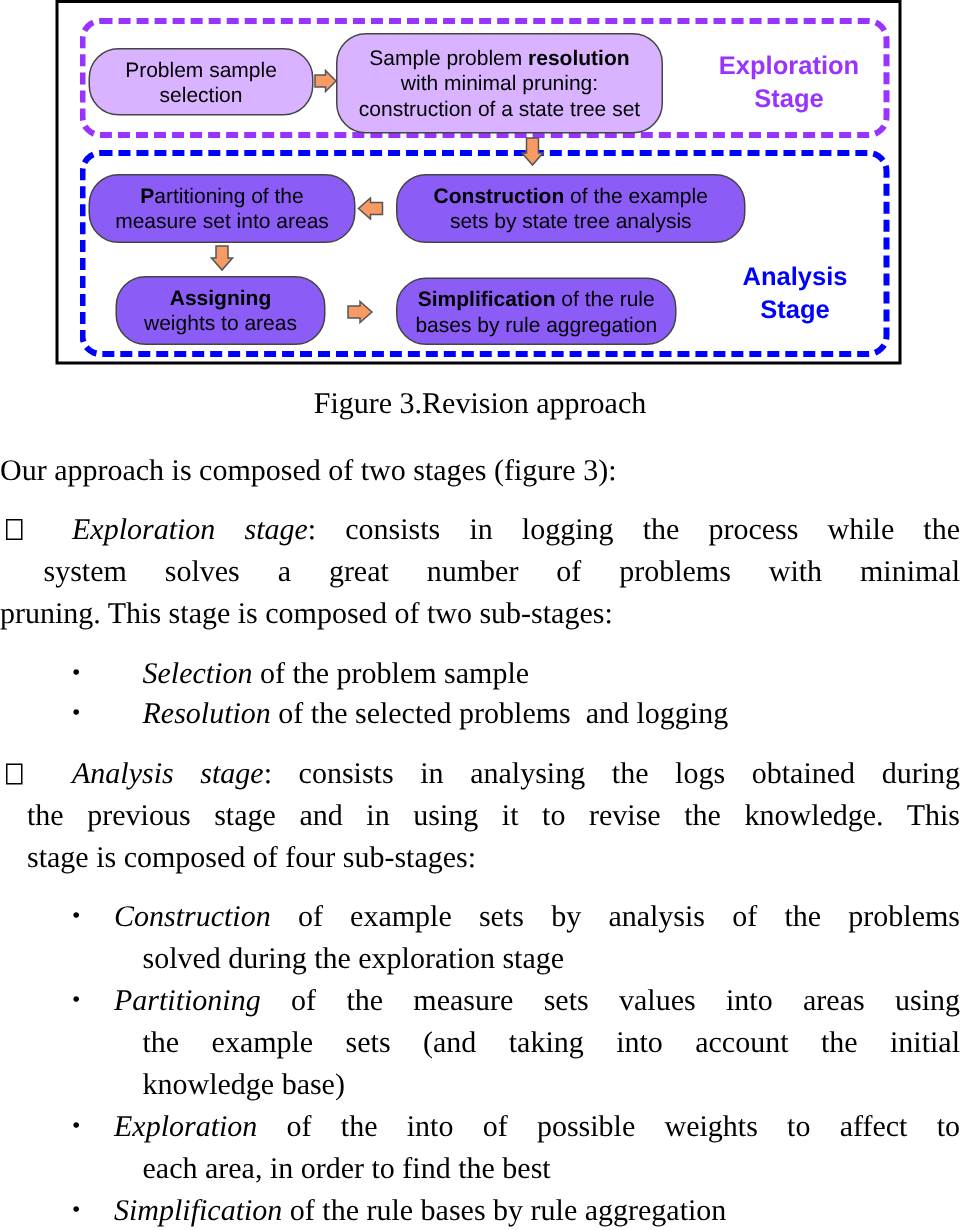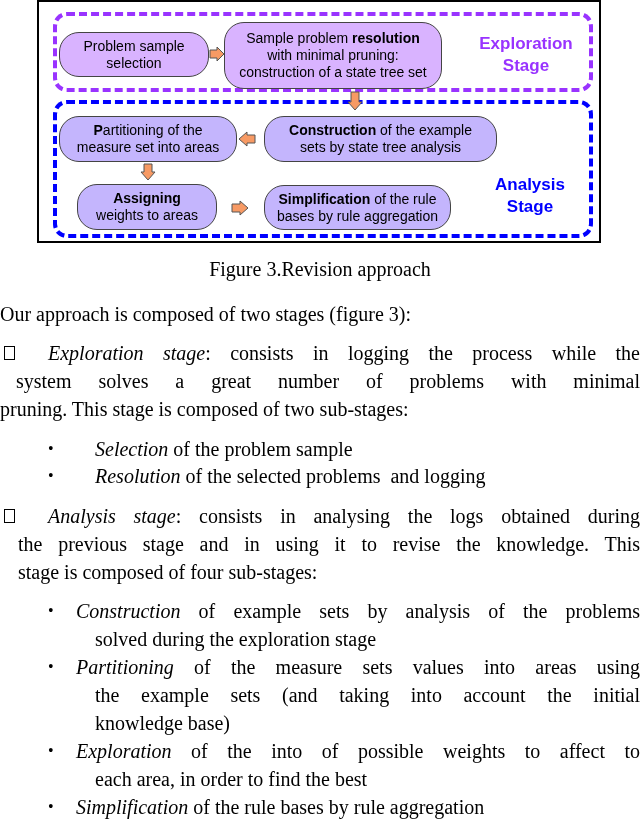--- a/index.html
+++ b/index.html
@@ -17,21 +17,21 @@
   .stage-label { position: absolute; font-family: "Liberation Sans", sans-serif;
                  font-weight: bold; font-size: 17px; text-align: center; line-height: 22px; }
   .stage-label.explore { left: 432px; top: 31px; width: 110px; color: #9933ff; }
   .stage-label.analysis { left: 446px; top: 172px; width: 90px; color: #0000ff; }
 
   .box { position: absolute; box-sizing: border-box; border: 1.5px solid #444;
          border-radius: 20px; font-family: "Liberation Sans", sans-serif;
          font-size: 14px; line-height: 17px; text-align: center;
          display: flex; align-items: center; justify-content: center; color: #000; }
   .box.purple { background: #d9b3ff; }
-  .box.blue { background: #c4b5fd; }
+  .box.blue { background: #8b5cf6; }
   .box b { font-weight: bold; }
 
   .b1 { left: 20px; top: 30px; width: 150px; height: 45px; }
   .b2 { left: 185px; top: 20px; width: 218px; height: 67px; }
   .b3 { left: 20px; top: 114px; width: 178px; height: 46px; }
   .b4 { left: 225px; top: 114px; width: 233px; height: 46px; }
   .b5 { left: 38px; top: 182px; width: 140px; height: 46px; }
   .b6 { left: 225px; top: 183px; width: 187px; height: 45px; }
 
   .arrow { position: absolute; }
@@ -128,21 +128,21 @@
   </svg>
 </div>
 
 <div class="caption">Figure 3.Revision approach</div>
 
 <div class="para intro">Our approach is composed of two stages (figure 3):</div>
 
 <div class="stage-item" style="top:339px;">
   <span class="sq"></span>
   <div style="padding-left:48px;" class="justify"><em>Exploration stage</em><span>: consists in logging the process while the</span></div>
-  <div style="padding-left:16px;" class="justify">system solves a great number of problems with minimal</div>
+  <div style="padding-left:29px;" class="justify">system solves a great number of problems with minimal</div>
   <div style="" class="line">pruning. This stage is composed of two sub-stages:</div>
 </div>
 
 <div class="sub" style="left:48px; top:435px;">
   <span class="dot" style="left:0; top:0;">•</span>
   <span style="padding-left:47px;text-align:right;"><em>Selection</em><span> of the problem sample</span></span>
 </div>
 <div class="sub" style="left:48px; top:462px;">
   <span class="dot" style="left:0; top:0;">•</span>
   <span style="padding-left:47px; white-space:pre;"><em>Resolution</em><span> of the selected problems  and logging</span></span>

